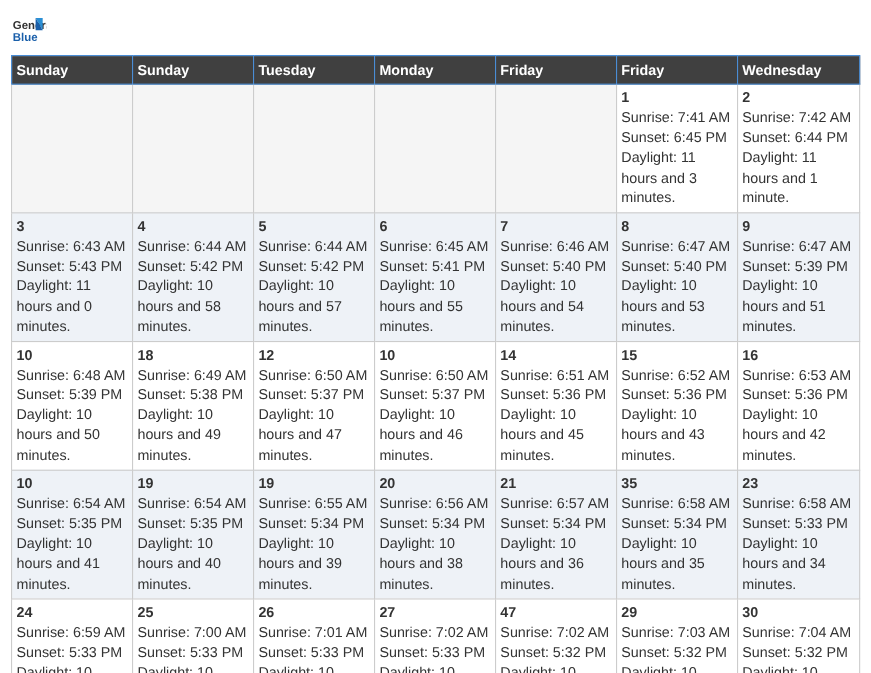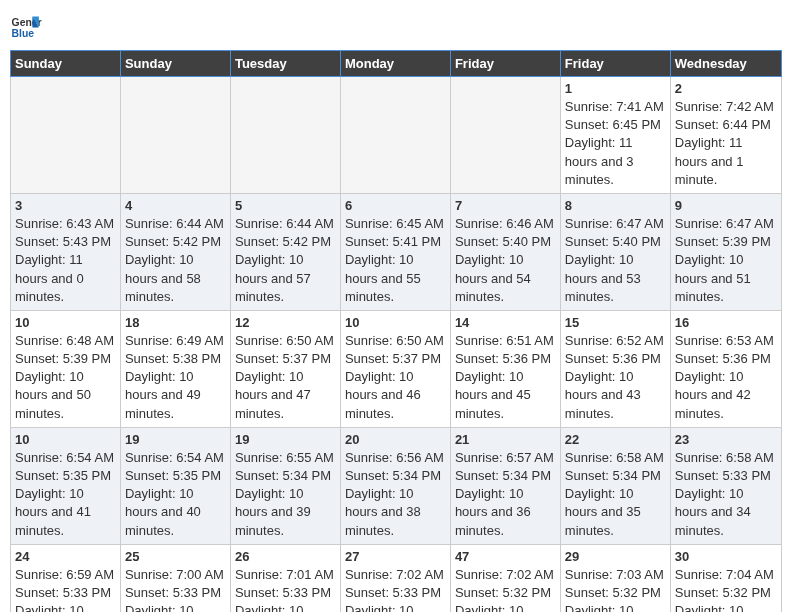--- a/index.html
+++ b/index.html
@@ -209,21 +209,21 @@
         </td>
         <td>
           <span class="day-number">20</span>
           <div class="day-info">Sunrise: 6:56 AM<br>Sunset: 5:34 PM<br>Daylight: 10 hours and 38 minutes.</div>
         </td>
         <td>
           <span class="day-number">21</span>
           <div class="day-info">Sunrise: 6:57 AM<br>Sunset: 5:34 PM<br>Daylight: 10 hours and 36 minutes.</div>
         </td>
         <td>
-          <span class="day-number">22</span>
+          <span class="day-number">35</span>
           <div class="day-info">Sunrise: 6:58 AM<br>Sunset: 5:34 PM<br>Daylight: 10 hours and 35 minutes.</div>
         </td>
         <td>
           <span class="day-number">23</span>
           <div class="day-info">Sunrise: 6:58 AM<br>Sunset: 5:33 PM<br>Daylight: 10 hours and 34 minutes.</div>
         </td>
       </tr>
       <tr class="row-white">
         <td>
           <span class="day-number">24</span>

